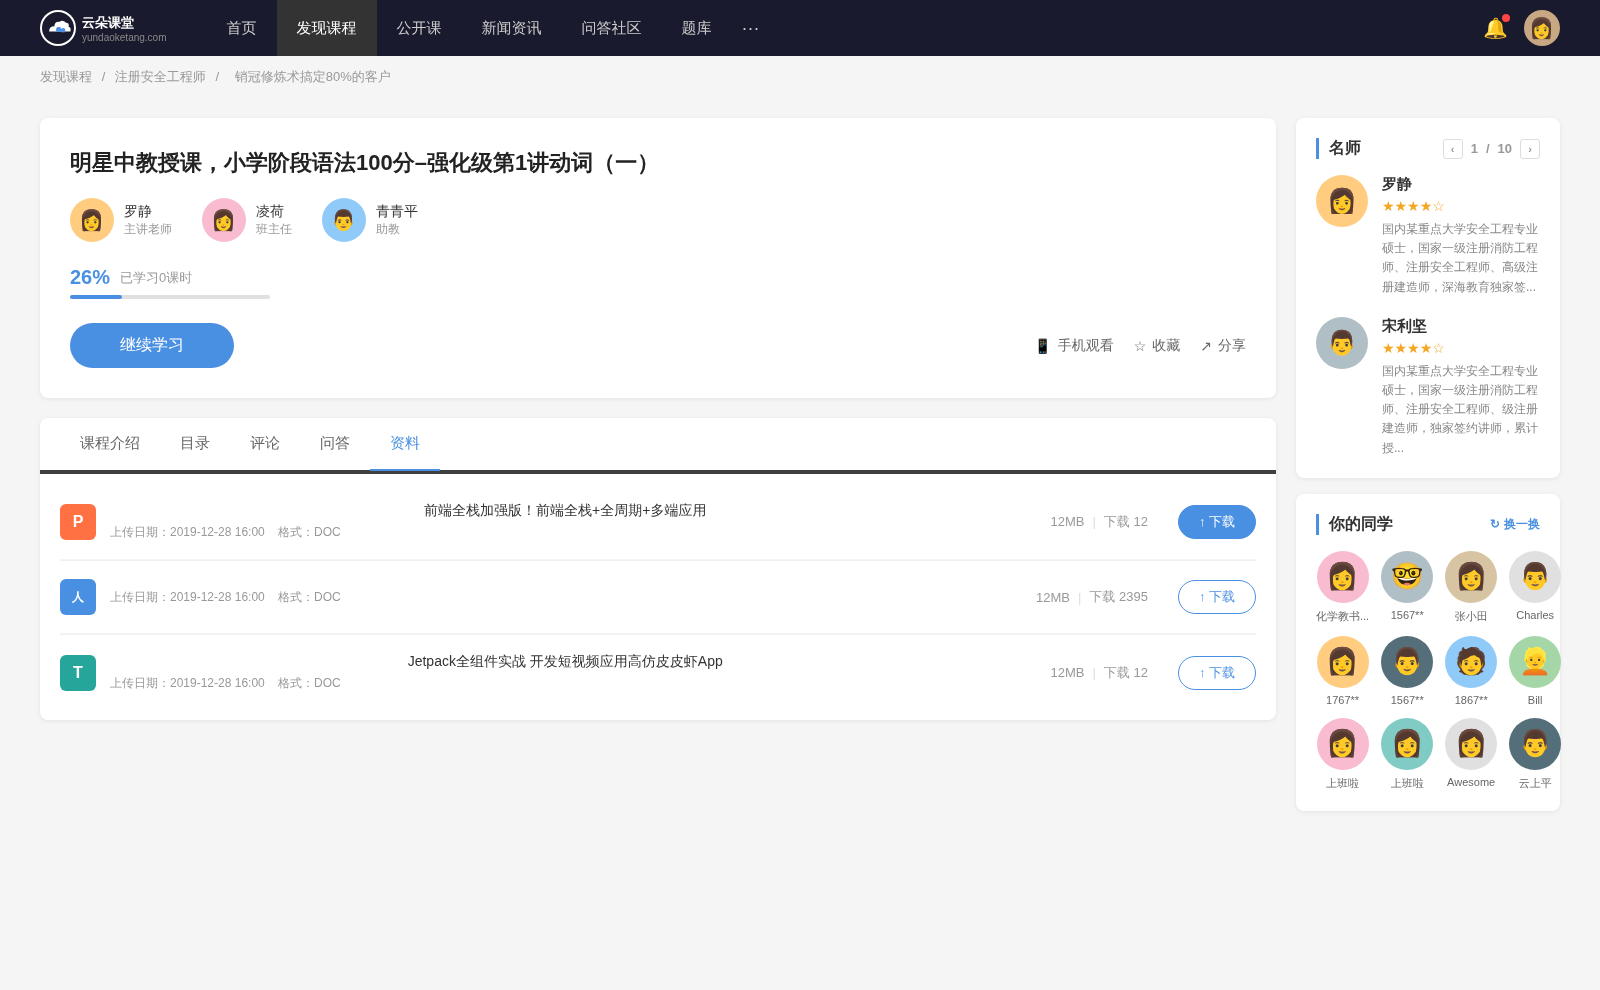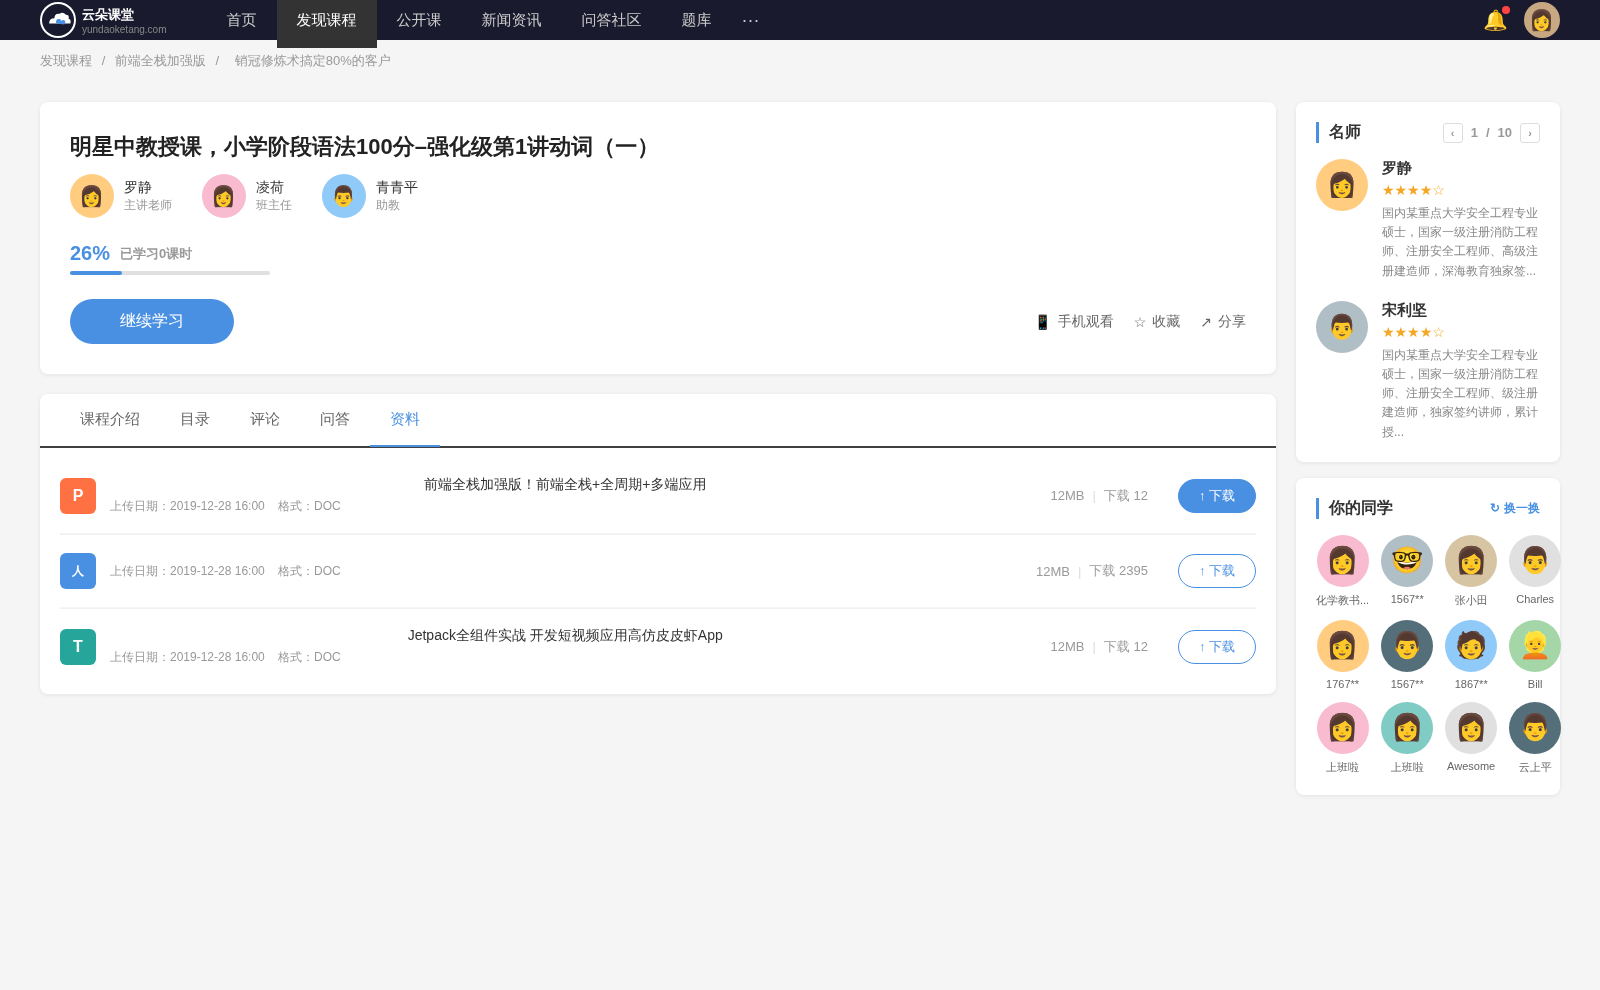--- a/index.html
+++ b/index.html
@@ -1,19 +1,19 @@
 <!DOCTYPE html>
 <html><head>
   <meta charset="utf-8">
   <style>
     * { box-sizing: border-box; margin: 0; padding: 0; }
     body { font-family: -apple-system, BlinkMacSystemFont, 'PingFang SC', 'Helvetica Neue', Arial, sans-serif; background: #f5f5f5; color: #333; font-size: 14px; }
 
     
-    .header { background: #1a1a2e; height: 40px; display: flex; align-items: center; padding: 0 40px; }
+    .header { background: #1a1a2e; height: 56px; display: flex; align-items: center; padding: 0 40px; }
     .logo { display: flex; align-items: center; margin-right: 40px; }
     .logo-icon { width: 36px; height: 36px; background: #fff; border-radius: 50%; display: flex; align-items: center; justify-content: center; margin-right: 6px; overflow: hidden; }
     .logo-cloud { width: 32px; height: 32px; }
     .nav { display: flex; gap: 0; }
     .nav-item { color: #ccc; padding: 0 20px; height: 56px; display: flex; align-items: center; font-size: 15px; cursor: pointer; }
     .nav-item.active { background: #333; color: #fff; }
     .nav-dots { color: #ccc; padding: 0 10px; display: flex; align-items: center; font-size: 18px; cursor: pointer; }
     .header-right { margin-left: auto; display: flex; align-items: center; gap: 16px; }
     .bell-icon { color: #ccc; font-size: 20px; position: relative; cursor: pointer; }
     .bell-dot { width: 8px; height: 8px; background: #ff4444; border-radius: 50%; position: absolute; top: -2px; right: -2px; }
@@ -25,49 +25,49 @@
     .breadcrumb span { margin: 0 6px; }
 
     
     .main { display: flex; padding: 20px 40px; gap: 20px; max-width: 1600px; }
 
     
     .content { flex: 1; min-width: 0; }
 
     
     .course-card { background: #fff; border-radius: 8px; padding: 30px; margin-bottom: 20px; box-shadow: 0 1px 4px rgba(0,0,0,0.08); }
-    .course-title { font-size: 22px; font-weight: 600; color: #222; margin-bottom: 12px; }
+    .course-title { font-size: 22px; font-weight: 600; color: #222; margin-bottom: 20px; }
     .course-meta { display: flex; align-items: center; gap: 12px; margin-bottom: 20px; font-size: 13px; color: #666; }
     .badge { border: 1px solid; border-radius: 3px; padding: 1px 5px; font-size: 11px; }
     .badge-live { color: #4a90e2; border-color: #4a90e2; }
     .badge-record { color: #4a90e2; border-color: #4a90e2; }
     .teachers { display: flex; gap: 30px; margin-bottom: 24px; }
     .teacher { display: flex; align-items: center; gap: 10px; }
     .teacher-avatar { width: 44px; height: 44px; border-radius: 50%; overflow: hidden; background: #ddd; }
     .teacher-info { }
     .teacher-name { font-size: 14px; font-weight: 500; color: #333; }
     .teacher-role { font-size: 12px; color: #999; }
 
     
     .progress-section { margin-bottom: 24px; }
     .progress-label { display: flex; align-items: center; gap: 10px; margin-bottom: 6px; }
     .progress-pct { font-size: 20px; font-weight: 600; color: #4a90e2; }
-    .progress-text { font-size: 13px; color: #999; font-weight: bold; }
+    .progress-text { font-size: 13px; color: #999; }
     .progress-bar-bg { width: 200px; height: 4px; background: #e0e0e0; border-radius: 2px; }
     .progress-bar-fill { height: 4px; background: #4a90e2; border-radius: 2px; }
 
     
     .course-actions { display: flex; align-items: center; justify-content: space-between; }
     .btn-continue { background: #4a90e2; color: #fff; border: none; border-radius: 25px; padding: 12px 50px; font-size: 16px; cursor: pointer; font-weight: 500; }
     .action-buttons { display: flex; gap: 20px; }
     .action-btn { display: flex; align-items: center; gap: 6px; color: #666; font-size: 14px; cursor: pointer; border: none; background: none; }
 
     
     .tabs-card { background: #fff; border-radius: 8px; box-shadow: 0 1px 4px rgba(0,0,0,0.08); }
-    .tabs { display: flex; border-bottom: 2px solid #404040; padding: 0 20px; }
+    .tabs { display: flex; border-bottom: 4px solid #404040; padding: 0 20px; }
     .tab { padding: 16px 20px; font-size: 15px; color: #666; cursor: pointer; border-bottom: 2px solid transparent; margin-bottom: -1px; }
     .tab.active { color: #4a90e2; border-bottom-color: #4a90e2; font-weight: 500; }
 
     
     .resource-list { padding: 10px 20px; }
     .resource-item { display: flex; align-items: center; padding: 18px 0; border-bottom: 1px solid #f5f5f5; }
     .resource-item:last-child { border-bottom: none; }
     .resource-icon { width: 36px; height: 36px; border-radius: 6px; display: flex; align-items: center; justify-content: center; font-size: 16px; font-weight: 700; color: #fff; margin-right: 14px; flex-shrink: 0; }
     .resource-icon.orange { background: #ff7043; }
     .resource-icon.blue { background: #4a90e2; }
@@ -151,21 +151,21 @@
     </div>
     <div class="user-avatar" style="background:#c8a882;display:flex;align-items:center;justify-content:center;font-size:20px;">
       👩
     </div>
   </div>
 </header>
 
 <div class="breadcrumb">
   <a href="#">发现课程</a>
   <span> / </span>
-  <a href="#">前端全栈加强版</a>
+  <a href="#">注册安全工程师</a>
   <span> / </span>
   <span>销冠修炼术搞定80%的客户</span>
 </div>
 
 <div class="main">
   <div class="content">
 
     <div class="course-card">
       <h1 class="course-title">明星中教授课，小学阶段语法100分–强化级第1讲动词（一）</h1>
 

